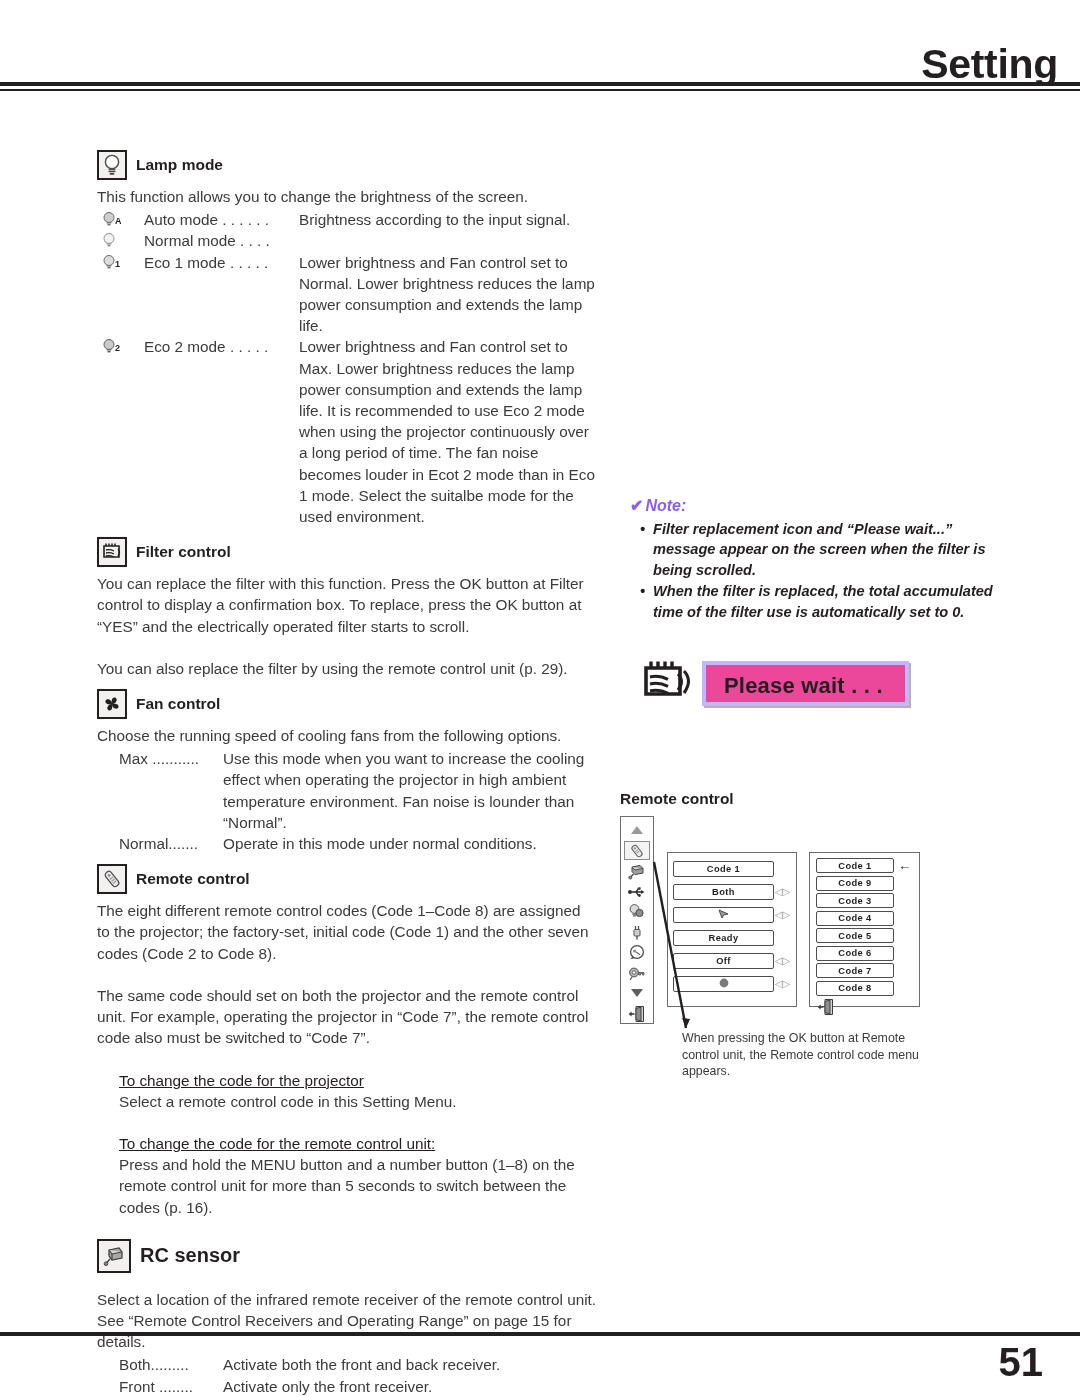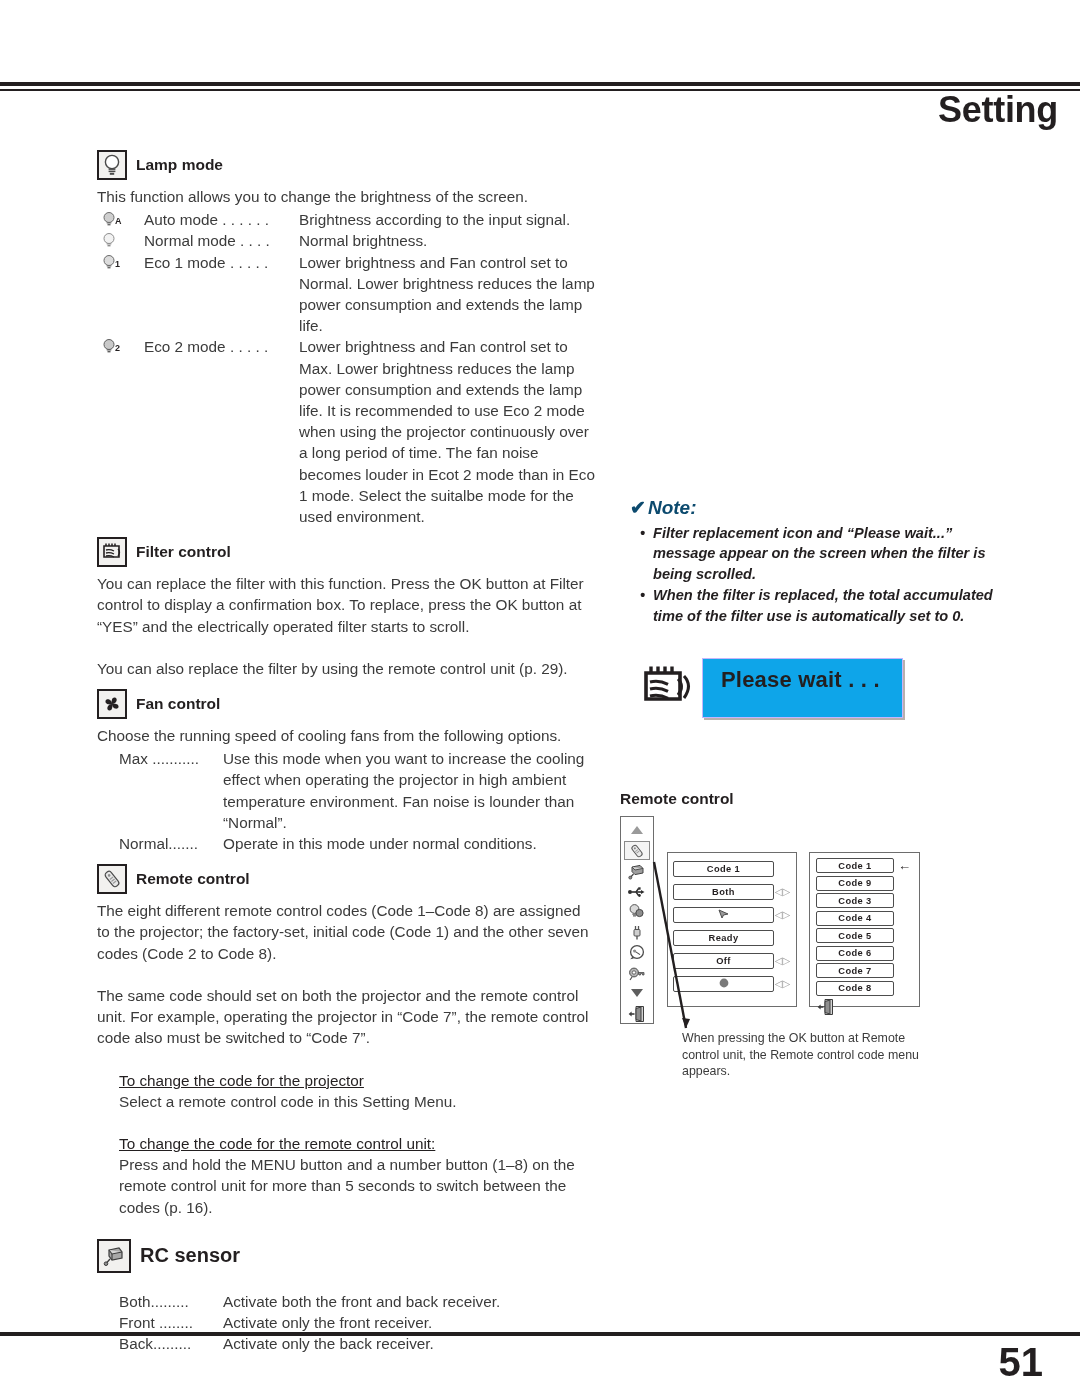--- a/index.html
+++ b/index.html
@@ -19,26 +19,25 @@
   
   #page-header {
     position: absolute;
     left: 0; top: 0; right: 0;
     height: 92px;
   }
   #page-title {
     position: absolute;
     right: 22px;
     top: 44px;
-    font-size: 36px;
+    font-size: 41px;
     font-weight: bold;
     letter-spacing: -0.3px;
     line-height: 1;
     color: #231f20;
-    margin-top: 48px;
   }
   .rule-thick {
     position: absolute;
     left: 0; right: 0;
     height: 4px;
     background: #231f20;
   }
   .rule-thin {
     position: absolute;
     left: 0; right: 0;
@@ -145,24 +144,24 @@
   }
   .def-term.narrow { width: 104px; }
   .def-desc { flex: 1; }
 
   .indent-list { padding-left: 22px; }
   .indent-list .def-row { color: #3b3b3b; }
 
   
   #note-block { margin-top: 0; }
   .note-title {
-    font-size: 19px;
+    font-size: 16px;
     font-weight: bold;
     font-style: italic;
-    color: #0c4a6e;
+    color: #8b5cf6;
     margin-bottom: 4px;
   }
   .note-check {
     font-style: normal;
     font-weight: bold;
     margin-right: 2px;
   }
   .note-item {
     display: flex;
     font-size: 14.6px;
@@ -179,23 +178,23 @@
   
   #please-wait-graphic {
     position: absolute;
     left: 20px;
     top: 540px;
     display: flex;
     align-items: center;
     gap: 10px;
   }
   #please-wait-box {
-    border: 1px solid #c4b5fd;
-    background: #0ea5e9;
-    padding: 8px 22px 24px 18px;
+    border: 4px solid #c4b5fd;
+    background: #ec4899;
+    padding: 8px 22px 3px 18px;
     font-size: 22px;
     font-weight: bold;
     letter-spacing: 0.2px;
     color: #231f20;
     box-shadow: 2px 2px 0 #b9b0ad;
   }
 
   
   #rc-diagram-title {
     position: absolute;
@@ -358,21 +357,20 @@
     </div>
     <div class="def-row">
       <span class="def-icon">
         <svg width="24" height="16" viewBox="0 0 24 16">
           <circle cx="7" cy="6.5" r="5" fill="#f2f2f2" stroke="#8d8d8d" stroke-width="1"></circle>
           <rect x="4.7" y="11.4" width="4.6" height="1.1" fill="#8d8d8d"></rect>
           <rect x="5.5" y="13" width="3" height="1.4" fill="#8d8d8d"></rect>
         </svg>
       </span>
       <span class="def-term">Normal mode . . . .</span>
-      <span class="def-desc">Normal brightness.</span>
     </div>
     <div class="def-row">
       <span class="def-icon">
         <svg width="24" height="16" viewBox="0 0 24 16">
           <circle cx="7" cy="6.5" r="5" fill="#dcdcdc" stroke="#6b6b6b" stroke-width="1"></circle>
           <rect x="4.7" y="11.4" width="4.6" height="1.1" fill="#6b6b6b"></rect>
           <rect x="5.5" y="13" width="3" height="1.4" fill="#6b6b6b"></rect>
           <text x="13" y="13" font-family="Liberation Sans, sans-serif" font-size="9" font-weight="bold" fill="#231f20">1</text>
         </svg>
       </span>
@@ -475,20 +473,21 @@
         <path d="M7 5 L17 3 L20 7 L20 13 L10 15 L7 11 Z" fill="#a8a8a8" stroke="#3d3d3d" stroke-width="1.2"></path>
         <path d="M7 5 L10 9 L20 7" fill="#d6d6d6" stroke="#3d3d3d" stroke-width="1.1"></path>
         <path d="M10 9 L10 15" stroke="#3d3d3d" stroke-width="1.1"></path>
         <path d="M8 14 L4.5 18" stroke="#3d3d3d" stroke-width="1.4"></path>
         <circle cx="4" cy="18.7" r="1.8" fill="#8f8f8f" stroke="#3d3d3d" stroke-width="1"></circle>
       </svg>
     </span>
     <span class="head-label">RC sensor</span>
   </div>
   <div class="small-gap"></div>
+  <p class="body-text">Select a location of the infrared remote receiver of the remote control unit. See “Remote Control Receivers and Operating Range” on page 15 for details.</p>
   <div class="def-list indent-list">
     <div class="def-row">
       <span class="def-term narrow">Both.........</span>
       <span class="def-desc">Activate both the front and back receiver.</span>
     </div>
     <div class="def-row">
       <span class="def-term narrow">Front ........</span>
       <span class="def-desc">Activate only the front receiver.</span>
     </div>
     <div class="def-row">

